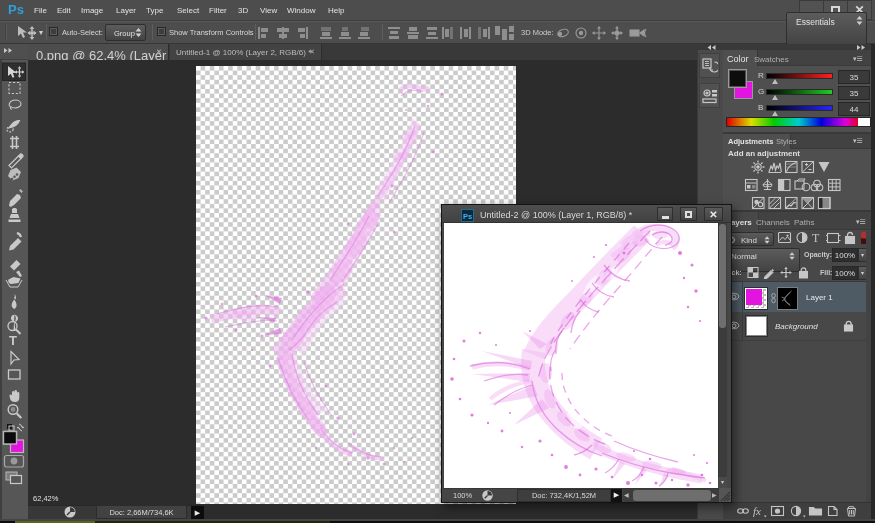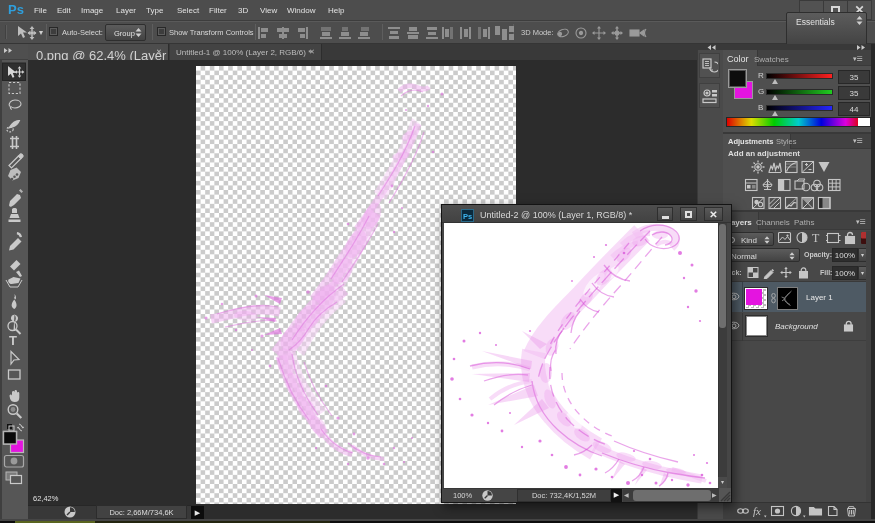--- a/index.html
+++ b/index.html
@@ -476,21 +476,21 @@
 <text x="34" y="11" font-size="12" fill="#c6c6c6" stroke="none" font-family="Liberation Serif,serif">T</text>
 <rect x="49.5" y="2.5" width="11" height="9"></rect>
         <path d="M49.5,4.5 h-1.5 M61,4.5 h1.5 M49.5,9.5 h-1.5 M61,9.5 h1.5" stroke-width="1"></path>
 <rect x="67.5" y="5.5" width="9" height="7" fill="#c6c6c6"></rect>
         <path d="M69.5,5.5 v-1.5 a2.5,2.5 0 0 1 5,0" stroke-width="1.3"></path>
 </g>
 <rect x="83" y="1" width="6.5" height="12" rx="1" fill="#3d0f0f"></rect>
       <rect x="83" y="1" width="6.5" height="6.5" rx="1" fill="#b03030"></rect>
 </svg>
 
-<div class="abs ddn" style="left:725px;top:248px;width:75px;height:14px">
+<div class="abs ddn" style="left:725px;top:248px;width:75px;height:24px">
       <span style="position:absolute;left:5px;top:2.5px;font-size:8px;color:#dcdcdc">Normal</span>
       <svg width="6" height="8" viewBox="0 0 7 9" style="position:absolute;right:4px;top:3px">
         <path d="M3.5,0 L6.5,3.5 H0.5 Z" fill="#cfcfcf"></path>
         <path d="M3.5,9 L6.5,5.5 H0.5 Z" fill="#cfcfcf"></path>
       </svg>
     </div>
 <div class="abs" style="left:804px;top:251px;font-size:7px;font-weight:bold;color:#c9c9c9">Opacity:</div>
 <div class="abs vbox" style="left:832px;top:248px;width:26px;height:14px;line-height:13px;background:#2e2e2e">100%</div>
 <div class="abs" style="left:858px;top:248px;width:9px;height:14px;background:linear-gradient(#5c5c5c,#434343);border:1px solid #2e2e2e;color:#cfcfcf;font-size:6px;text-align:center;line-height:13px">▾</div>
 

